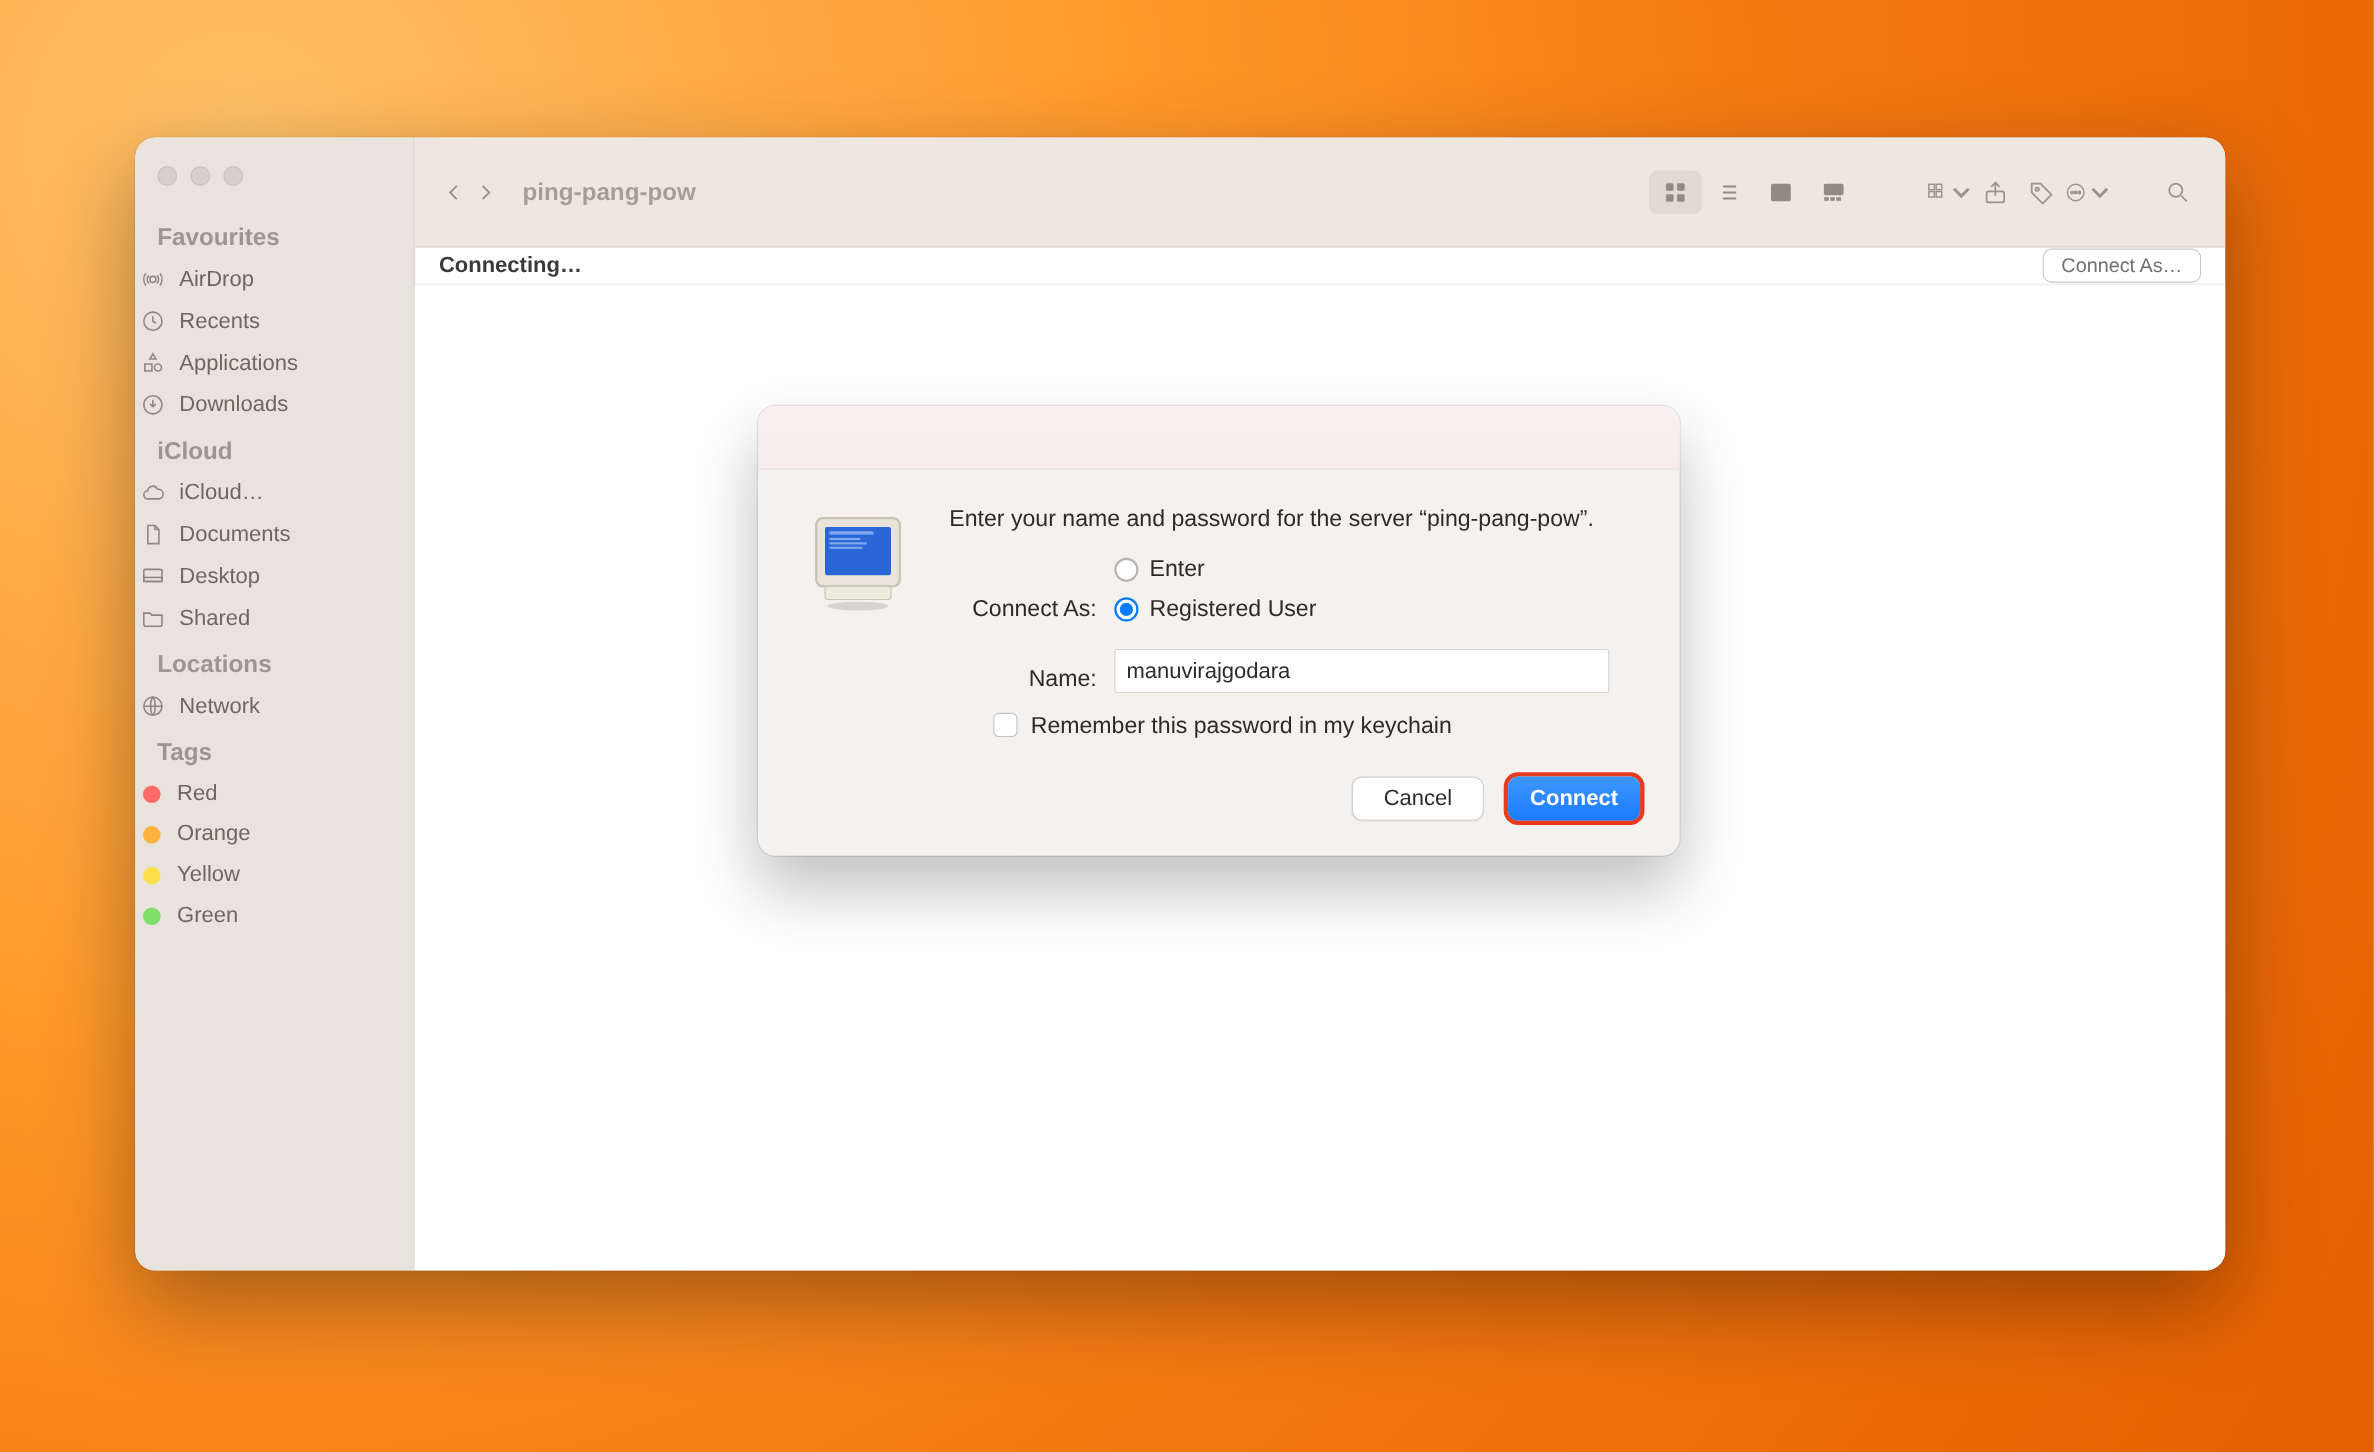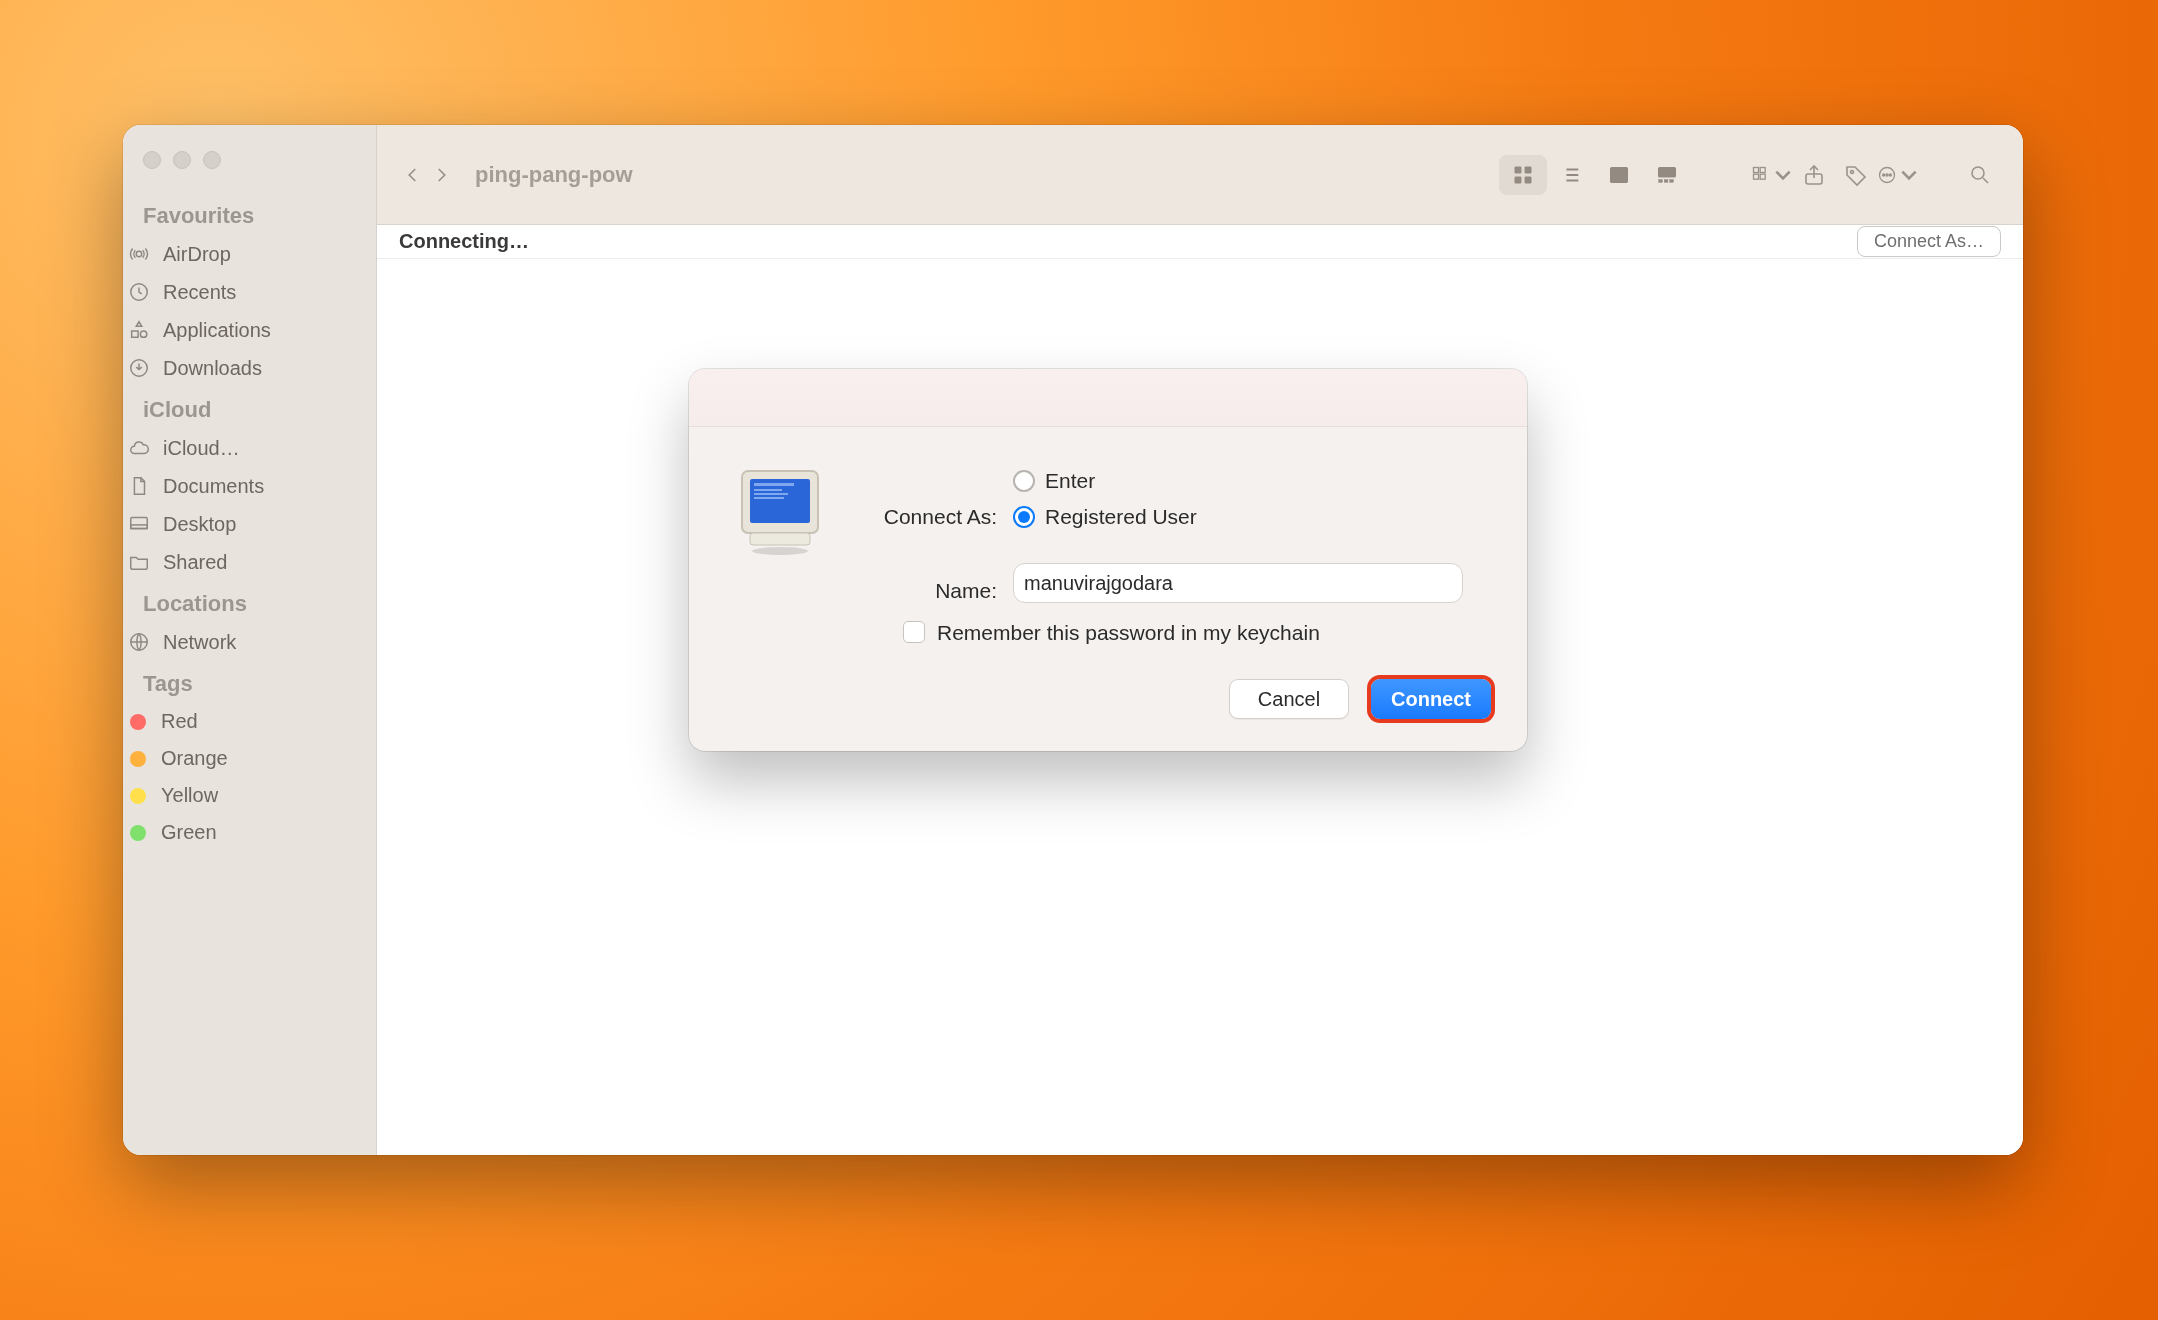--- a/index.html
+++ b/index.html
@@ -108,21 +108,21 @@
   .row { display:flex; align-items:flex-end; margin: 12px 0; }
   .row-label { width: 150px; text-align:right; padding-right: 16px; color:#2b2b2b; }
   .radio { width:22px; height:22px; border-radius:50%; border:2px solid #b7b4b0; margin-right:10px; display:inline-flex; align-items:center; justify-content:center; background:#fff; }
   .radio.checked { border-color:#0a7aff; }
   .radio.checked::after { content:""; width:12px; height:12px; border-radius:50%; background:#0a7aff; }
   .radio-label { font-size:21px; }
   .stack { display:flex; flex-direction:column; gap:12px; }
   .text-input {
     width: 450px; height: 40px; padding: 4px 10px;
     font-size: 20px; color:#2b2b2b;
-    background:#fff; border:1px solid #d6d2ce; border-radius:12px;margin-top:10px;
+    background:#fff; border:1px solid #d6d2ce; border-radius:2px;
   }
   .text-input.focus {
     outline: none; border:1px solid #8fb6f7;
     box-shadow: 0 0 0 4px #a9c7fb;
   }
   .chk-row { display:flex; align-items:flex-start; margin-top: 18px; margin-left: 40px; }
   .chk { width:22px; height:22px; border-radius:5px; border:1px solid #c7c3bf; background:#fff; margin-right:12px; }
   .btn-row { display:flex; justify-content:flex-end; gap: 22px; margin-top: 34px; }
   .btn {
     min-width: 120px; height: 40px; border-radius: 9px; font-size: 20px;
@@ -354,20 +354,21 @@
               <rect x="20" y="18" width="60" height="44" rx="2" fill="#2a66d8"></rect>
               <rect x="24" y="22" width="40" height="3" fill="#7fa8ef"></rect>
               <rect x="24" y="28" width="28" height="2" fill="#7fa8ef"></rect>
               <rect x="24" y="32" width="34" height="2" fill="#7fa8ef"></rect>
               <rect x="24" y="36" width="30" height="2" fill="#7fa8ef"></rect>
               <rect x="20" y="72" width="60" height="12" rx="3" fill="#eceade" stroke="#c8c2b6"></rect>
               <ellipse cx="50" cy="90" rx="28" ry="4" fill="rgba(0,0,0,.12)"></ellipse>
             </svg>
           </div>
           <div class="form">
+            <div class="prompt">Enter your name and password for the server “ping-pang-pow”.</div>
 
             <div class="row">
               <div class="row-label">Connect As:</div>
               <div class="stack">
                 <label style="display:flex;align-items:center">
                   <span class="radio"></span>
                   <span class="radio-label">Enter</span>
                 </label>
                 <label style="display:flex;align-items:center">
                   <span class="radio checked"></span>

